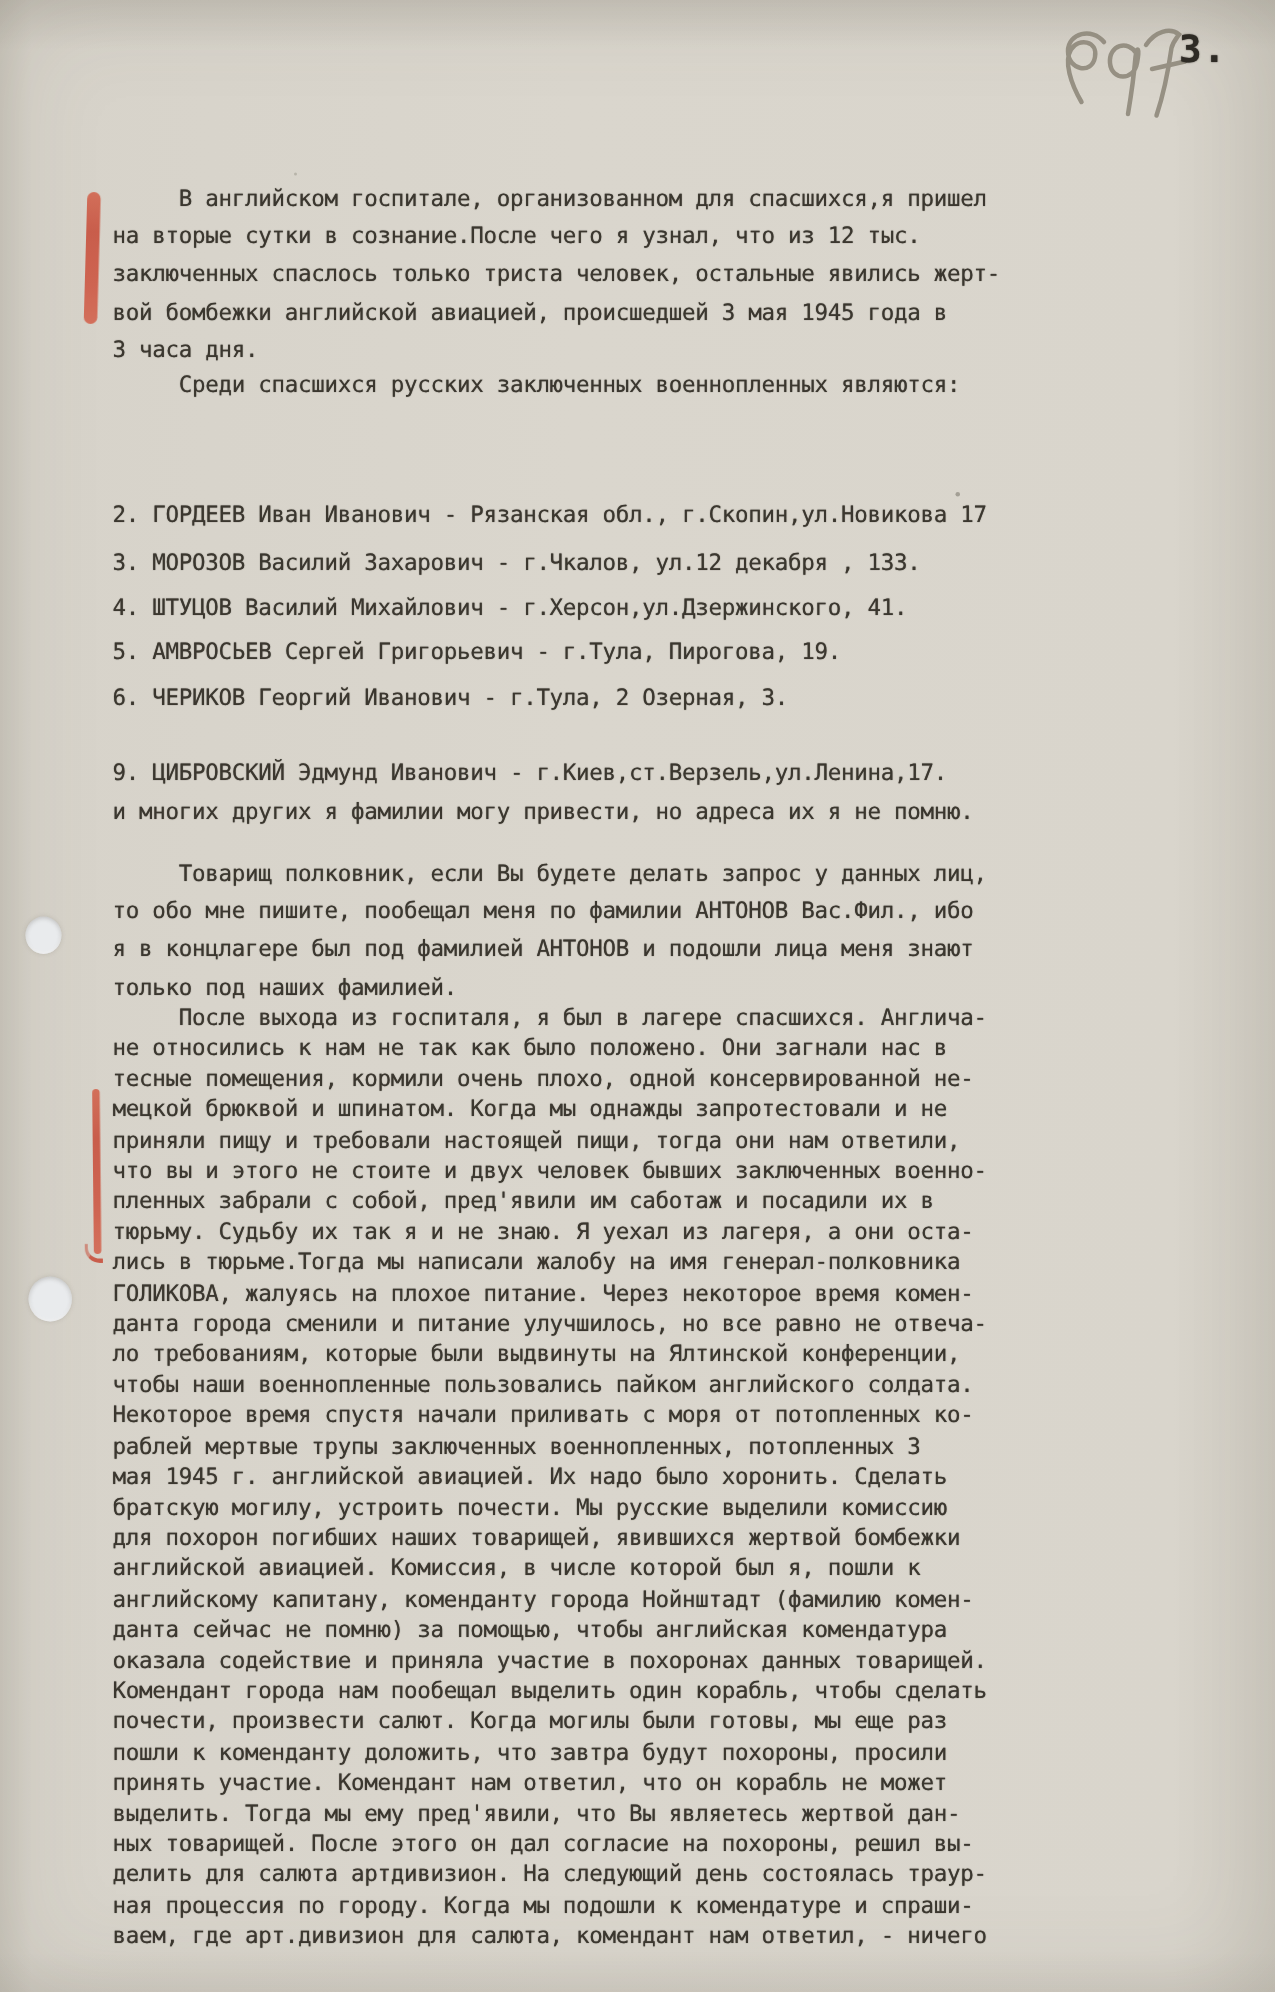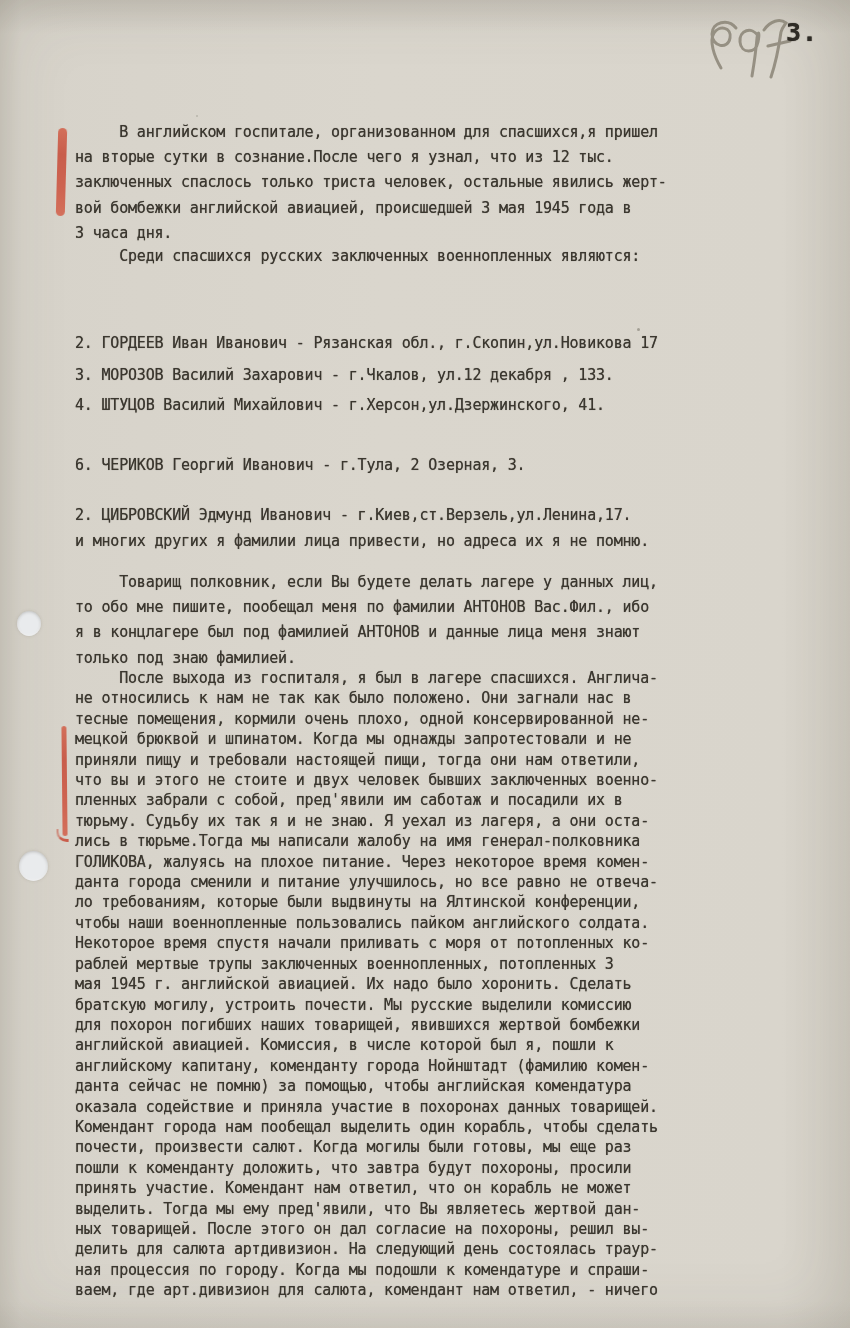--- a/index.html
+++ b/index.html
@@ -99,21 +99,21 @@
   <div id="speck-1" class="speck"></div>
   <div id="speck-2" class="speck"></div>
 
   <div id="doc-body">
       <div class="block b0"><div class="tline">     В английском госпитале, организованном для спасшихся,я пришел</div><div class="tline">на вторые сутки в сознание.После чего я узнал, что из 12 тыс.</div><div class="tline">заключенных спаслось только триста человек, остальные явились жерт-</div><div class="tline">вой бомбежки английской авиацией, происшедшей 3 мая 1945 года в</div><div class="tline">3 часа дня.</div></div>
       <div class="block b1"><div class="tline">     Среди спасшихся русских заключенных военнопленных являются:</div></div>
       <div class="block b2"></div>
       <div class="block b3"><div class="tline">2. ГОРДЕЕВ Иван Иванович - Рязанская обл., г.Скопин,ул.Новикова 17</div></div>
       <div class="block b4"><div class="tline">3. МОРОЗОВ Василий Захарович - г.Чкалов, ул.12 декабря , 133.</div></div>
       <div class="block b5"><div class="tline">4. ШТУЦОВ Василий Михайлович - г.Херсон,ул.Дзержинского, 41.</div></div>
-      <div class="block b6"></div>
+      <div class="block b6"><div class="tline">5. АМВРОСЬЕВ Сергей Григорьевич - г.Тула, Пирогова, 19.</div></div>
       <div class="block b7"><div class="tline">6. ЧЕРИКОВ Георгий Иванович - г.Тула, 2 Озерная, 3.</div></div>
-      <div class="block b8"><div class="tline">2. ЦИБРОВСКИЙ Эдмунд Иванович - г.Киев,ст.Верзель,ул.Ленина,17.</div></div>
-      <div class="block b9"><div class="tline">и многих других я фамилии лица привести, но адреса их я не помню.</div></div>
-      <div class="block b10"><div class="tline">     Товарищ полковник, если Вы будете делать лагере у данных лиц,</div><div class="tline">то обо мне пишите, пообещал меня по фамилии АНТОНОВ Вас.Фил., ибо</div><div class="tline">я в концлагере был под фамилией АНТОНОВ и данные лица меня знают</div><div class="tline">только под знаю фамилией.</div></div>
+      <div class="block b8"><div class="tline">9. ЦИБРОВСКИЙ Эдмунд Иванович - г.Киев,ст.Верзель,ул.Ленина,17.</div></div>
+      <div class="block b9"><div class="tline">и многих других я фамилии могу привести, но адреса их я не помню.</div></div>
+      <div class="block b10"><div class="tline">     Товарищ полковник, если Вы будете делать запрос у данных лиц,</div><div class="tline">то обо мне пишите, пообещал меня по фамилии АНТОНОВ Вас.Фил., ибо</div><div class="tline">я в концлагере был под фамилией АНТОНОВ и подошли лица меня знают</div><div class="tline">только под наших фамилией.</div></div>
       <div class="block b11"><div class="tline">     После выхода из госпиталя, я был в лагере спасшихся. Англича-</div><div class="tline">не относились к нам не так как было положено. Они загнали нас в</div><div class="tline">тесные помещения, кормили очень плохо, одной консервированной не-</div><div class="tline">мецкой брюквой и шпинатом. Когда мы однажды запротестовали и не</div><div class="tline">приняли пищу и требовали настоящей пищи, тогда они нам ответили,</div><div class="tline">что вы и этого не стоите и двух человек бывших заключенных военно-</div><div class="tline">пленных забрали с собой, пред'явили им саботаж и посадили их в</div><div class="tline">тюрьму. Судьбу их так я и не знаю. Я уехал из лагеря, а они оста-</div><div class="tline">лись в тюрьме.Тогда мы написали жалобу на имя генерал-полковника</div><div class="tline">ГОЛИКОВА, жалуясь на плохое питание. Через некоторое время комен-</div><div class="tline">данта города сменили и питание улучшилось, но все равно не отвеча-</div><div class="tline">ло требованиям, которые были выдвинуты на Ялтинской конференции,</div><div class="tline">чтобы наши военнопленные пользовались пайком английского солдата.</div><div class="tline">Некоторое время спустя начали приливать с моря от потопленных ко-</div><div class="tline">раблей мертвые трупы заключенных военнопленных, потопленных 3</div><div class="tline">мая 1945 г. английской авиацией. Их надо было хоронить. Сделать</div><div class="tline">братскую могилу, устроить почести. Мы русские выделили комиссию</div><div class="tline">для похорон погибших наших товарищей, явившихся жертвой бомбежки</div><div class="tline">английской авиацией. Комиссия, в числе которой был я, пошли к</div><div class="tline">английскому капитану, коменданту города Нойнштадт (фамилию комен-</div><div class="tline">данта сейчас не помню) за помощью, чтобы английская комендатура</div><div class="tline">оказала содействие и приняла участие в похоронах данных товарищей.</div><div class="tline">Комендант города нам пообещал выделить один корабль, чтобы сделать</div><div class="tline">почести, произвести салют. Когда могилы были готовы, мы еще раз</div><div class="tline">пошли к коменданту доложить, что завтра будут похороны, просили</div><div class="tline">принять участие. Комендант нам ответил, что он корабль не может</div><div class="tline">выделить. Тогда мы ему пред'явили, что Вы являетесь жертвой дан-</div><div class="tline">ных товарищей. После этого он дал согласие на похороны, решил вы-</div><div class="tline">делить для салюта артдивизион. На следующий день состоялась траур-</div><div class="tline">ная процессия по городу. Когда мы подошли к комендатуре и спраши-</div><div class="tline">ваем, где арт.дивизион для салюта, комендант нам ответил, - ничего</div></div>
     </div>
 
 </div>
 
 </body></html>

